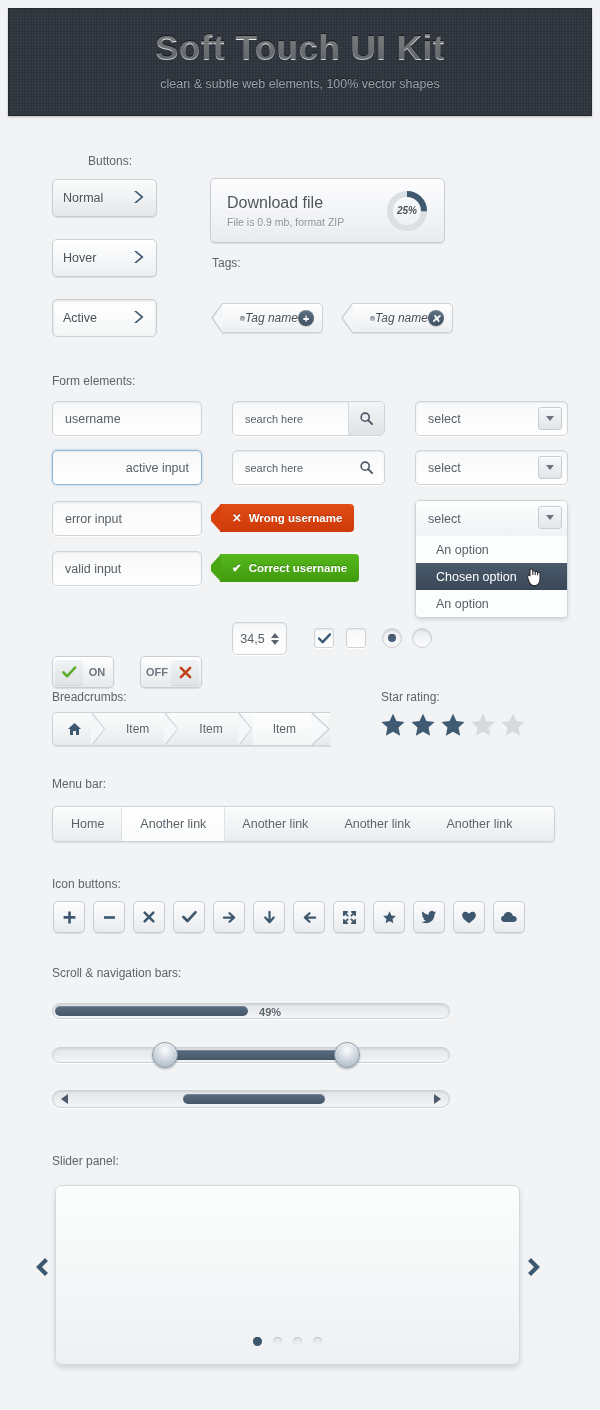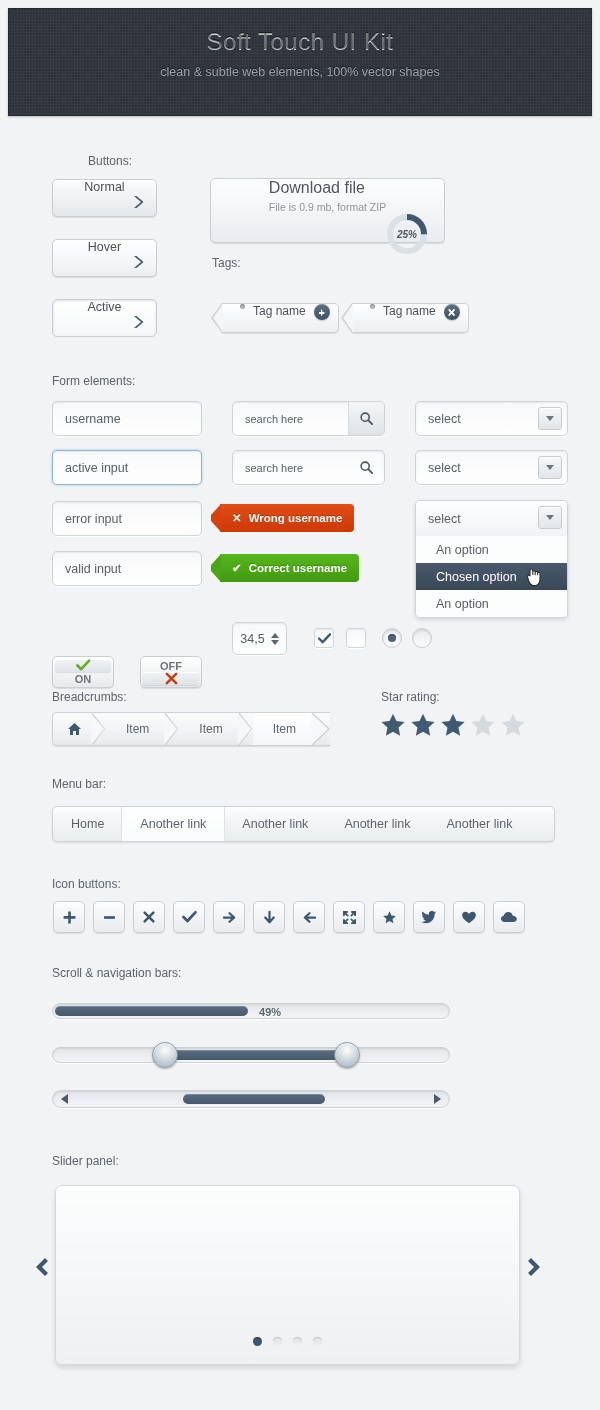--- a/index.html
+++ b/index.html
@@ -16,38 +16,37 @@
     background: #2d333b;
     background-image:
       linear-gradient(rgba(255,255,255,.03) 1px, transparent 1px),
       linear-gradient(90deg, rgba(255,255,255,.03) 1px, transparent 1px);
     background-size: 3px 3px, 3px 3px;
     box-shadow: inset 0 0 0 1px #262b31, 0 1px 2px rgba(0,0,0,.25);
     text-align: center;
   }
   .header-title {
     margin-top: 20px;
-    font-size: 24px; font-weight: normal; letter-spacing: .5px;
+    font-size: 35px; font-weight: bold; letter-spacing: .5px;
     background: linear-gradient(#ffffff, #b9c4cf);
     -webkit-background-clip: text; background-clip: text;
     -webkit-text-fill-color: transparent; color: #dfe5ea;
     text-shadow: 0 -1px 0 rgba(0,0,0,.5);
   }
   .header-sub { margin-top: 9px; font-size: 12.5px; color: #9aa3ad; text-shadow: 0 -1px 0 rgba(0,0,0,.5); }
 
   
   .lbl { position: absolute; font-size: 12px; color: #5d646c; }
 
   
   .soft {
     background: linear-gradient(#ffffff, #e7e9eb);
     border: 1px solid #c9ced3;
     border-radius: 5px;
     box-shadow: 0 1px 1px rgba(0,0,0,.10), inset 0 1px 0 #fff;
-    flex-direction: column;
   }
   .inset {
     background: linear-gradient(#f7f8f9, #ffffff);
     border: 1px solid #cfd4d9;
     border-radius: 5px;
     box-shadow: inset 0 1px 2px rgba(0,0,0,.07), 0 1px 0 #fff;
   }
 
   
   .btn {
@@ -69,27 +68,27 @@
   .dl-title { font-size: 16px; color: #4e555d; text-shadow: 0 1px 0 #fff; }
   .dl-sub { font-size: 10.5px; color: #8a9199; margin-top: 4px; text-shadow: 0 1px 0 #fff; }
   .dl-ring { margin-left: auto; position: relative; width: 42px; height: 42px; font-style: italic; }
   .dl-ring .pct {
     position: absolute; inset: 0; display: flex; align-items: center; justify-content: center;
     font-size: 10px; font-weight: bold; color: #4e555d;
   }
 
   
   .tag {
-    position: absolute; height: 30px; display: flex; 
-    padding-left: 18px; padding-right: 8px; gap: 8px;
+    position: absolute; height: 30px; display: flex; align-items: center;
+    padding-left: 18px; padding-right: 8px; gap: 0;
     background: linear-gradient(#ffffff, #eceef0);
     border: 1px solid #cdd2d7; border-left: none;
     border-radius: 0 5px 5px 0;
     box-shadow: 0 1px 1px rgba(0,0,0,.10);
-    font-size: 12px; color: #4a5058; text-shadow: 0 1px 0 #fff;
+    font-size: 12px; color: #4a5058; text-shadow: 0 1px 0 #fff; font-style: italic;
   }
   .tag::before {
     content: ""; position: absolute; left: -11px; top: -1px;
     width: 0; height: 0;
     border-top: 15px solid transparent; border-bottom: 15px solid transparent;
     border-right: 11px solid #cdd2d7;
   }
   .tag::after {
     content: ""; position: absolute; left: -9px; top: 0;
     width: 0; height: 0;
@@ -109,21 +108,21 @@
     display: flex; align-items: center; justify-content: center;
     color: #fff; font-size: 11px; line-height: 1;
     box-shadow: 0 1px 1px rgba(0,0,0,.2), inset 0 1px 0 rgba(255,255,255,.2);
   }
 
   
   .field {
     position: absolute; height: 35px; display: flex; align-items: center;
     padding: 0 12px; font-size: 12.5px; color: #585f67;
   }
-  .field.focus { border-color: #8fb5d6; box-shadow: inset 0 1px 2px rgba(0,0,0,.05), 0 0 3px rgba(120,170,210,.6); }
+  .field.focus { border-color: #8fb5d6; box-shadow: inset 0 1px 2px rgba(0,0,0,.05), 0 0 3px rgba(120,170,210,.6); justify-content: flex-end; }
 
   .search-wrap { position: absolute; height: 35px; width: 153px; display: flex; align-items: center; }
   .search-wrap .stext { padding-left: 12px; font-size: 11px; color: #585f67; flex: 1; }
   .search-wrap .sbtn {
     width: 36px; height: 33px; display: flex; align-items: center; justify-content: center;
     border-left: 1px solid #d5dade; border-radius: 0 4px 4px 0;
   }
   .search-wrap .sbtn.raised { background: linear-gradient(#f3f5f6, #dfe3e6); }
   .search-wrap .sbtn.flat { border-left: none; background: transparent; }
 

